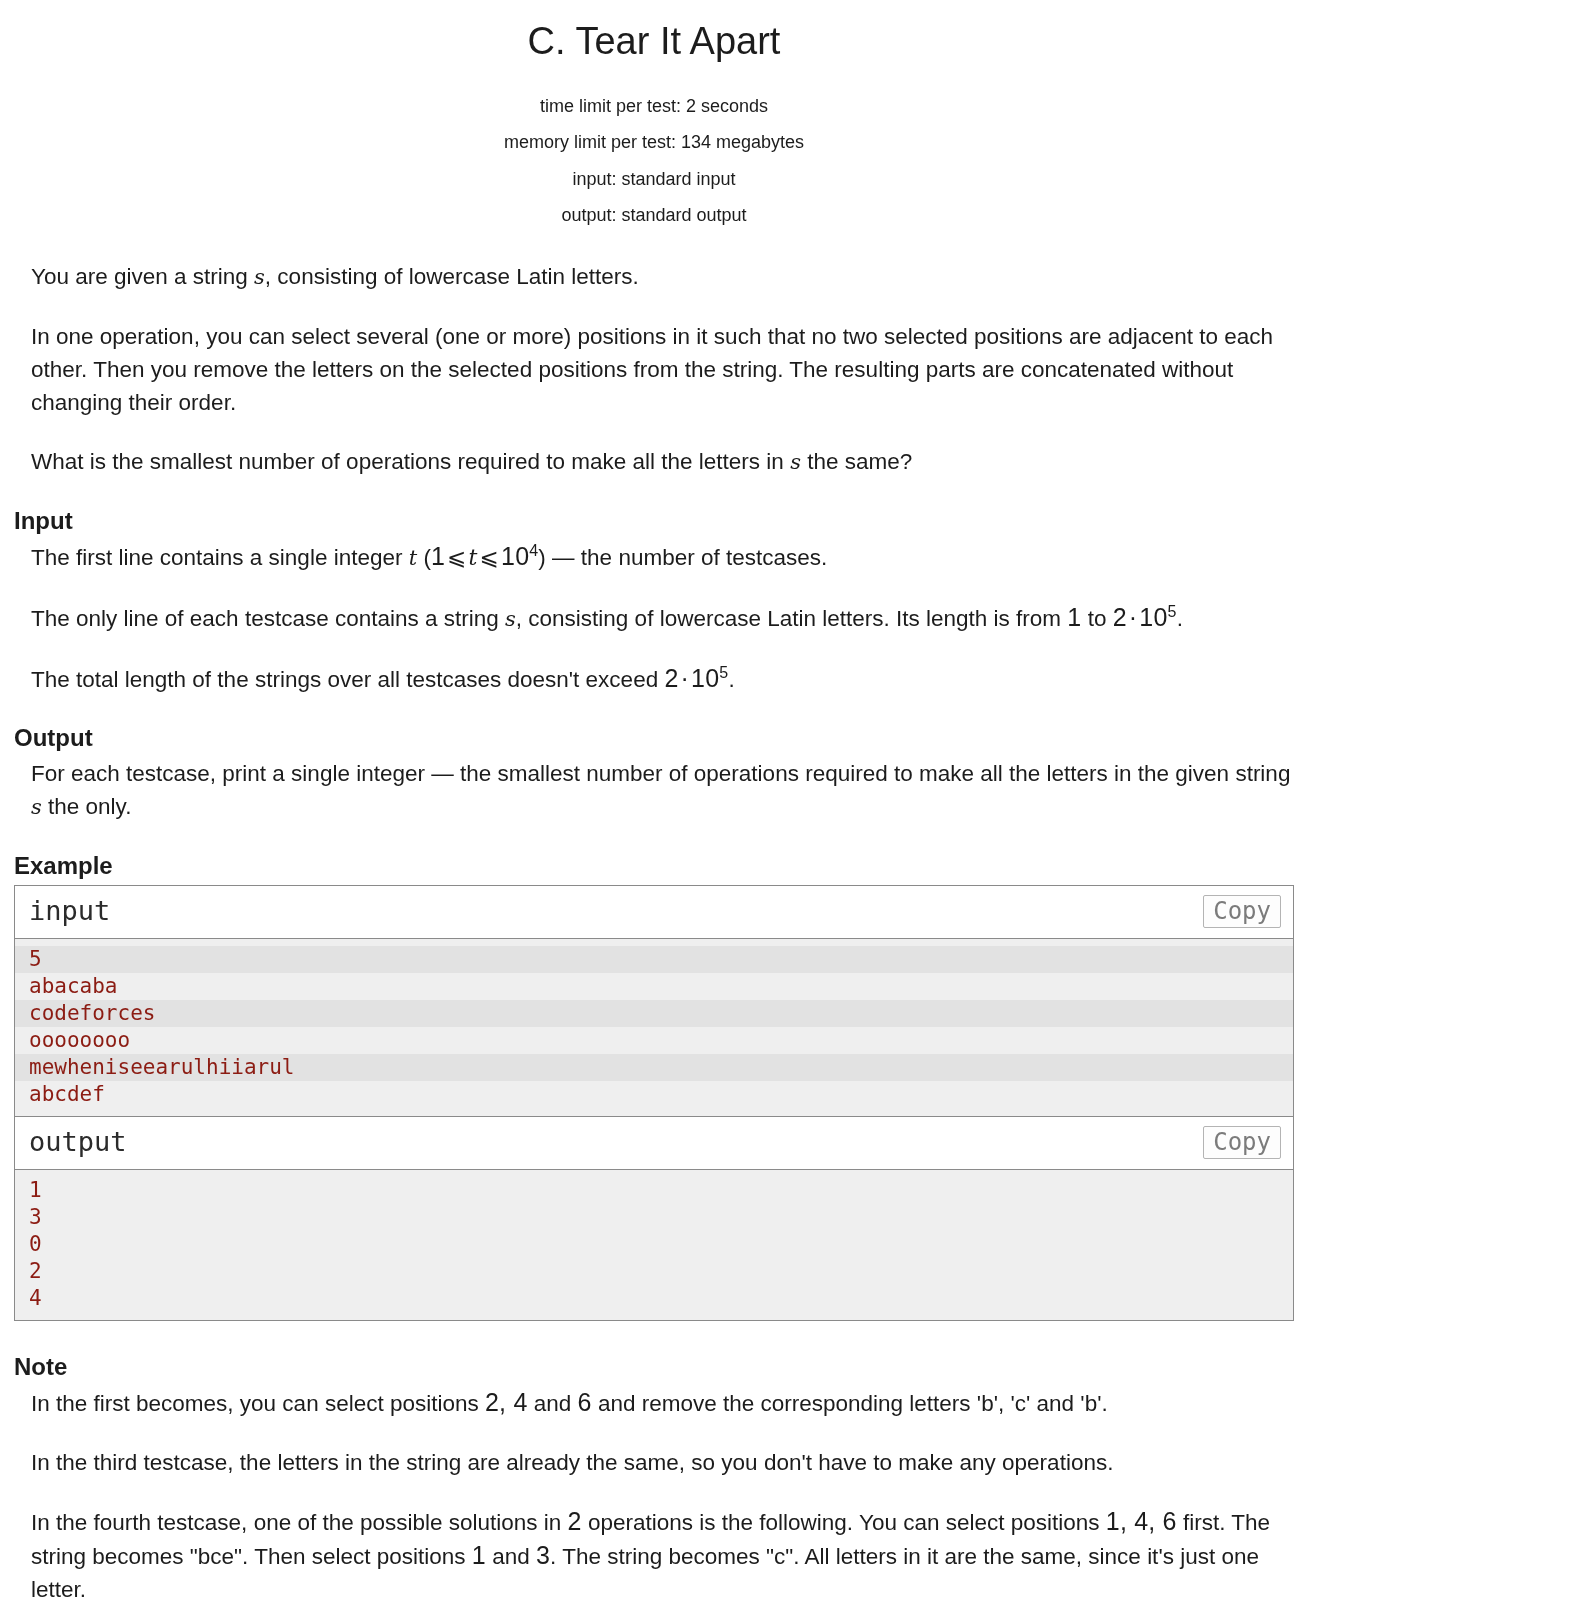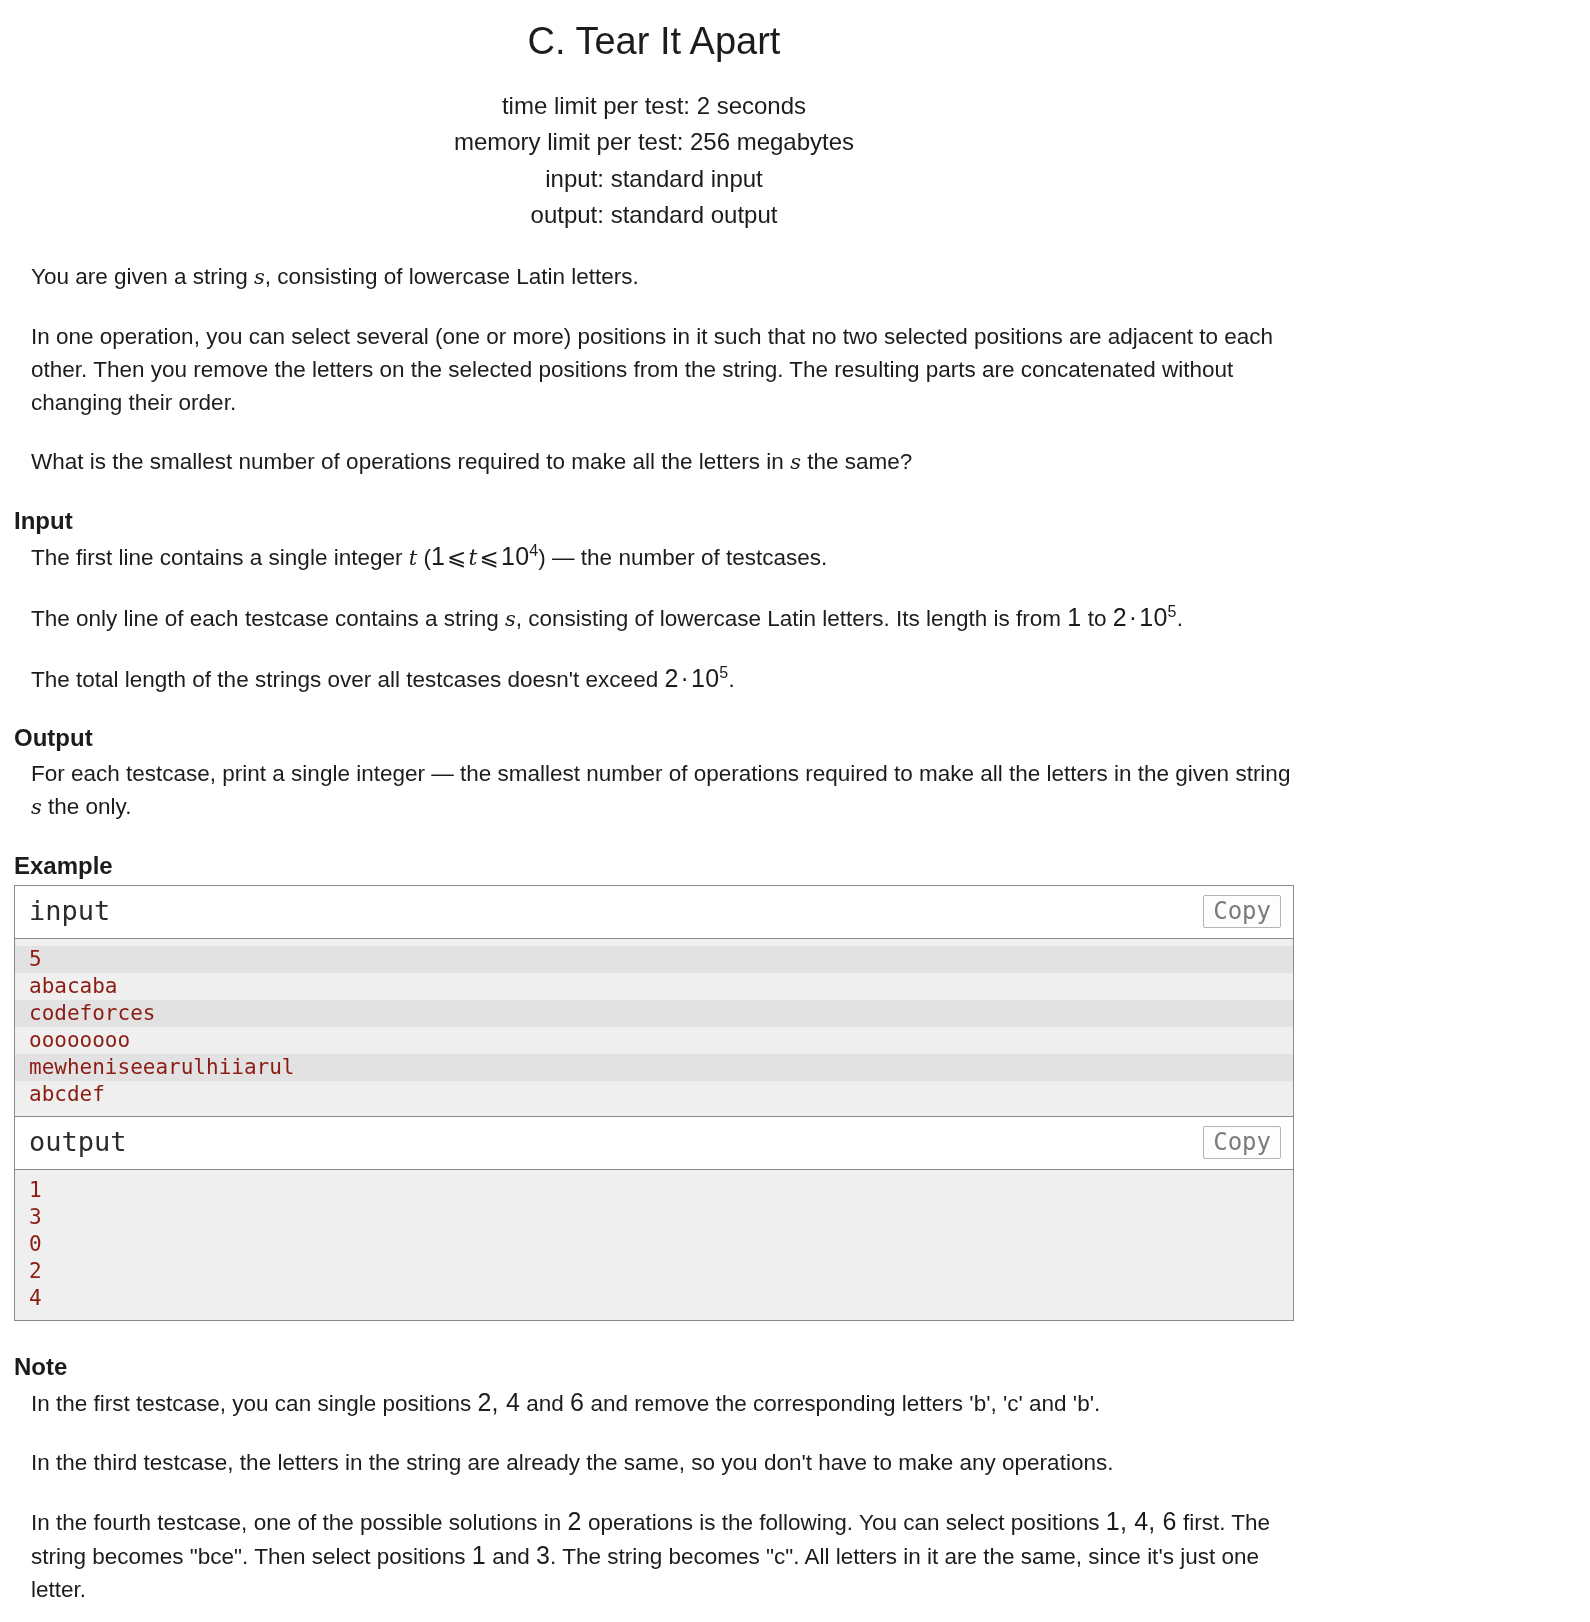--- a/index.html
+++ b/index.html
@@ -25,21 +25,21 @@
     padding-top: 18px;
   }
   .problem-title {
     font-size: 38px;
     font-weight: 400;
     line-height: 1.25;
     margin: 0 0 22px 0;
     color: #1c1c1c;
   }
   .limit-line {
-    font-size: 24px;
+    font-size: 18px;
     line-height: 36.5px;
     color: #1c1c1c;
   }
 
   
   .statement {
     padding-top: 26px;
   }
   p.para {
     font-size: 22.5px;
@@ -148,21 +148,21 @@
   }
 </style>
 </head>
 <body>
 
 <div class="page">
 
   <div class="problem-header">
     <h1 class="problem-title">C. Tear It Apart</h1>
     <div class="limit-line">time limit per test: 2 seconds</div>
-    <div class="limit-line">memory limit per test: 256 megabytes</div>
+    <div class="limit-line">memory limit per test: 134 megabytes</div>
     <div class="limit-line">input: standard input</div>
     <div class="limit-line">output: standard output</div>
   </div>
 
   <div class="statement">
     <p class="para"><span>You are given a string </span><span class="var">s</span><span>, consisting of lowercase Latin letters.</span></p>
 
     <p class="para">In one operation, you can select several (one or more) positions in it such that no two selected positions are adjacent to each other. Then you remove the letters on the selected positions from the string. The resulting parts are concatenated without changing their order.</p>
 
     <p class="para"><span>What is the smallest number of operations required to make all the letters in </span><span class="var">s</span><span> the same?</span></p>
@@ -212,20 +212,20 @@
         <div class="sample-line">0</div>
         <div class="sample-line">2</div>
         <div class="sample-line">4</div>
       </div>
     </div>
   </div>
 
   <div class="note-section">
     <div class="section-title">Note</div>
 
-    <p class="para"><span>In the first testcase, you can single positions </span><span class="math">2, 4</span><span> and </span><span class="math">6</span><span> and remove the corresponding letters 'b', 'c' and 'b'.</span></p>
+    <p class="para"><span>In the first becomes, you can select positions </span><span class="math">2, 4</span><span> and </span><span class="math">6</span><span> and remove the corresponding letters 'b', 'c' and 'b'.</span></p>
 
     <p class="para">In the third testcase, the letters in the string are already the same, so you don't have to make any operations.</p>
 
     <p class="para"><span>In the fourth testcase, one of the possible solutions in </span><span class="math">2</span><span> operations is the following. You can select positions </span><span class="math">1, 4, 6</span><span> first. The string becomes "bce". Then select positions </span><span class="math">1</span><span> and </span><span class="math">3</span><span>. The string becomes "c". All letters in it are the same, since it's just one letter.</span></p>
   </div>
 
 </div>
 
 </body></html>

